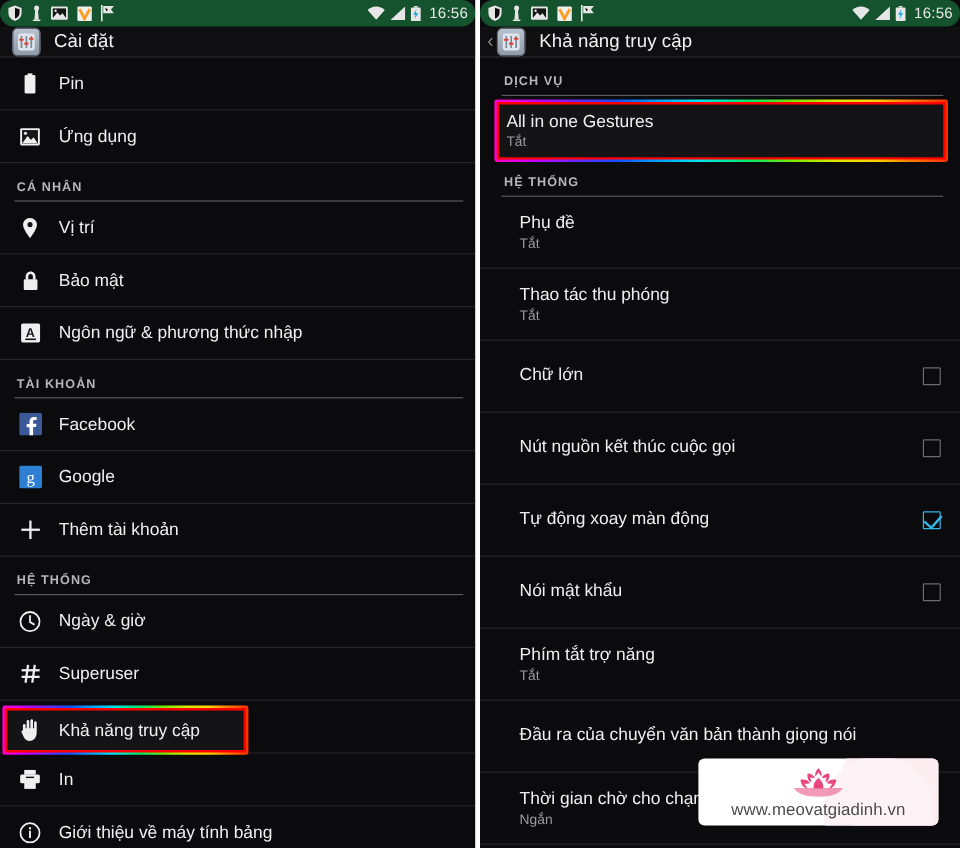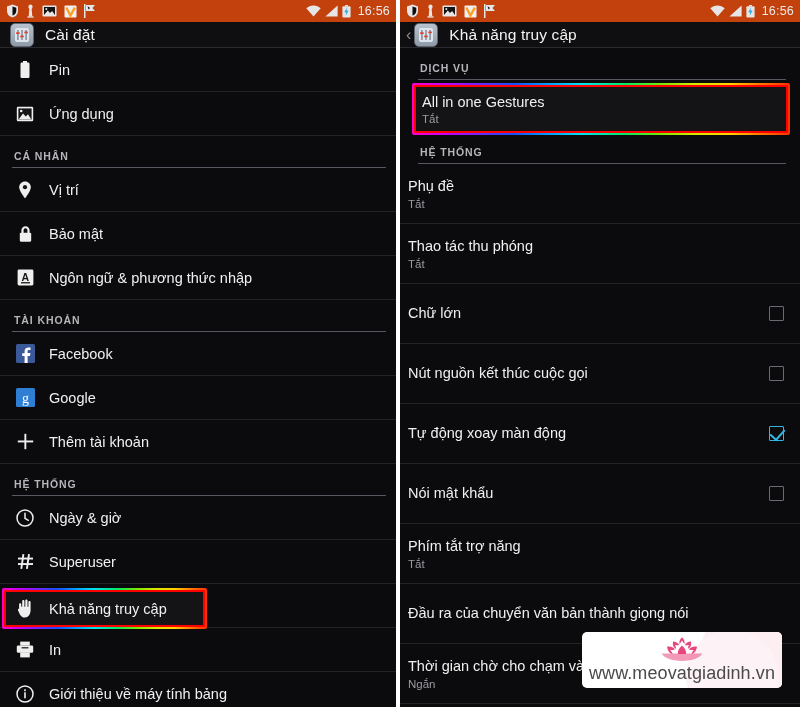--- a/index.html
+++ b/index.html
@@ -11,24 +11,25 @@
   }
   .screens { position: relative; width: 800px; height: 707px; display: flex; }
 
   .phone { position: relative; height: 707px; background: #0b0b0d; overflow: hidden; }
   .phone.left  { width: 396px; }
   .gap { width: 4px; height: 707px; background: #ffffff; }
   .phone.right { width: 400px; }
 
   
   .statusbar {
-    height: 22px; background: #c2410c;
+    height: 22px; background: #14532d;
     display: flex; align-items: center;
     padding: 0 6px 0 6px;
     position: relative;
+    border-radius: 11px;
   }
   .sb-left { display: flex; align-items: center; gap: 7px; }
   .sb-right { display: flex; align-items: center; gap: 4px; margin-left: auto; }
   .sb-ico { display: block; }
   .sb-time { color: #e9e9e9; font-size: 12.5px; letter-spacing: .2px; margin-left: 3px; }
 
   
   .actionbar {
     height: 26px; background: #0f0f11;
     display: flex; align-items: center;
@@ -64,21 +65,21 @@
     width: 22px; height: 22px; flex: 0 0 22px;
     display: flex; align-items: center; justify-content: center;
     margin-right: 13px;
   }
   .row .label { color: #f0f0f0; font-size: 14.5px; }
 
   
   .phone.left .row { height: 44px; }
 
   
-  .phone.right .row { height: 60px; padding-left: 8px; padding-right: 16px; }
+  .phone.right .row { height: 60px; padding-left: 33px; padding-right: 16px; }
   .phone.right .row .txt { display: flex; flex-direction: column; justify-content: center; }
   .phone.right .row .label { font-size: 14.5px; line-height: 1.25; }
   .phone.right .row .sub { color: #9a9aa0; font-size: 11.5px; margin-top: 3px; }
 
   .cb {
     margin-left: auto; width: 15px; height: 15px;
     border: 1.6px solid #6a6a72; border-radius: 1px;
     background: transparent; position: relative; flex: 0 0 auto;
   }
   .cb.on { border-color: #33b5e5; }
@@ -120,21 +121,21 @@
     width: 108px; height: 108px; border-radius: 50%;
     background: #fdeef2;
   }
   .wm-blob2 {
     position: absolute; right: 4px; bottom: -34px;
     width: 92px; height: 92px; border-radius: 50%;
     background: #fdf3f6;
   }
   .wm-inner { position: relative; width: 100%; height: 100%;
     display: flex; flex-direction: column; align-items: center; justify-content: center; }
-  .wm-text { color: #4a4a4a; font-size: 18px; letter-spacing: .1px; margin-top: 1px; }
+  .wm-text { color: #4a4a4a; font-size: 14px; letter-spacing: .1px; margin-top: 1px; }
 </style>
 </head>
 <body>
 
 <div class="screens">
 
   <div class="phone left">
 
     <div class="statusbar">
       <div class="sb-left">

